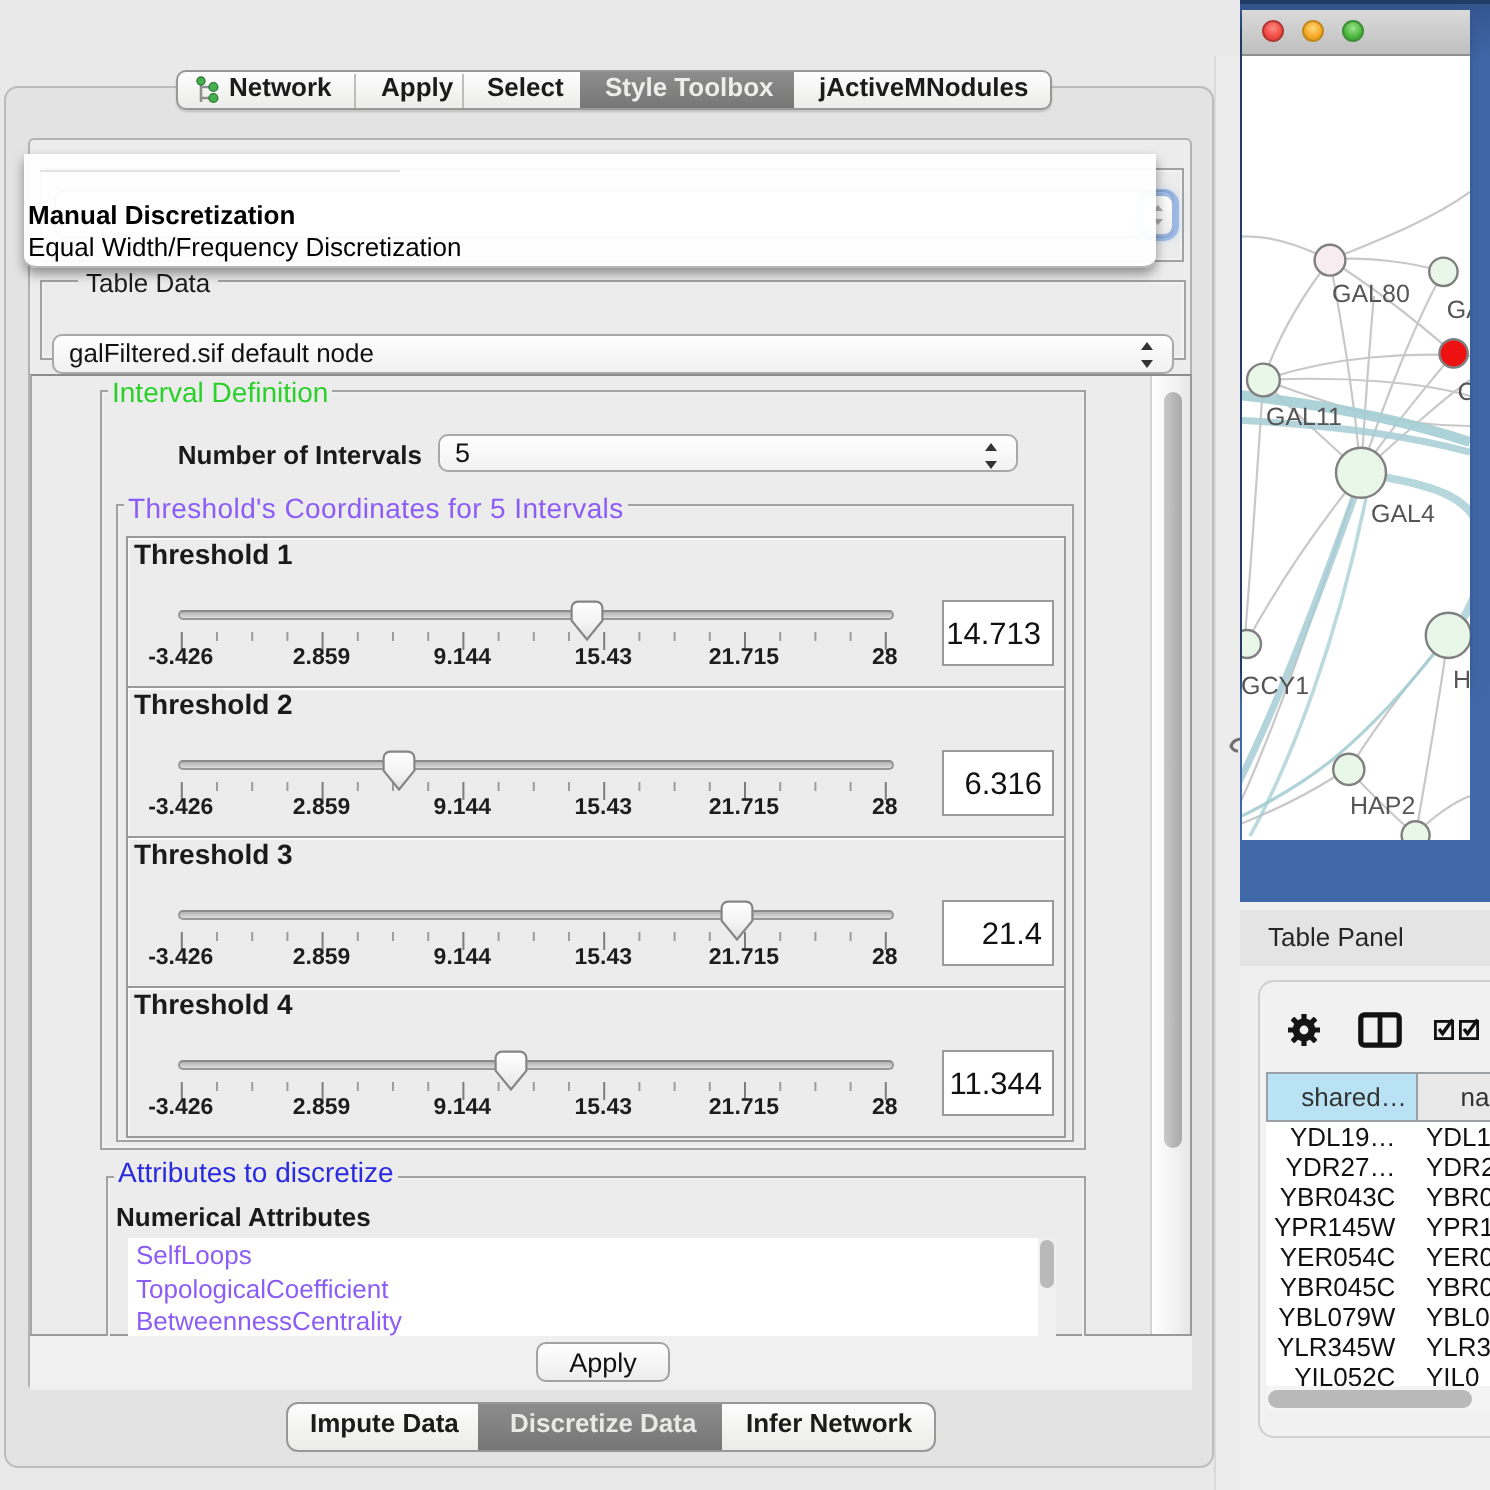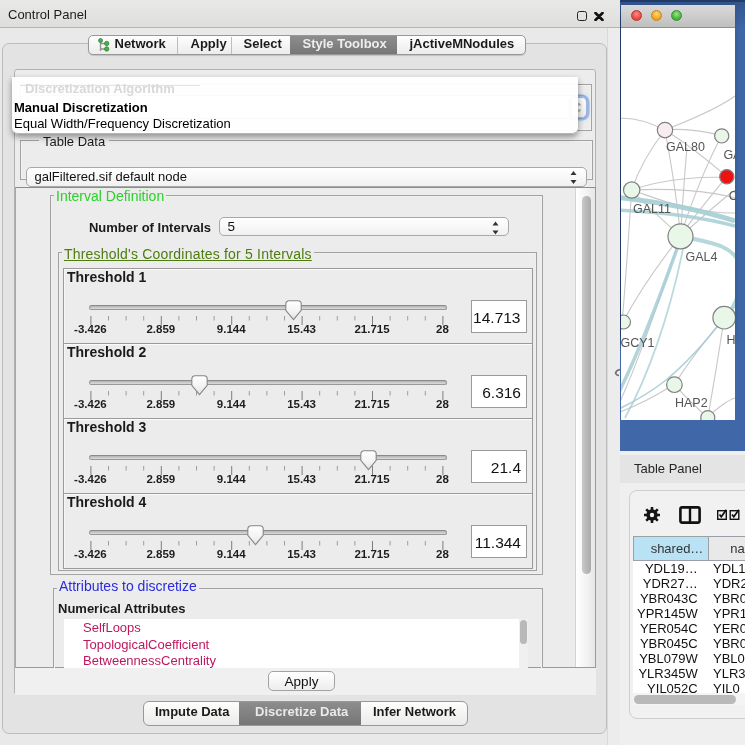--- a/index.html
+++ b/index.html
@@ -5,29 +5,20 @@
   * { margin:0; padding:0; box-sizing:border-box; }
   html,body { width:745px; height:745px; overflow:hidden; }
   body { font-family:"Liberation Sans", sans-serif; background:#e9e9e9; position:relative; }
   .abs { position:absolute; }
 </style>
 </head>
 <body>
 
 <div class="abs" style="left:0;top:0;width:620px;height:745px;background:#e9e9e9;">
 
-  <div class="abs" style="left:0;top:0;width:620px;height:28px;background:linear-gradient(#e9e9e8,#dededd);border-bottom:1px solid #b4b4b4;">
-    <div class="abs" style="left:8px;top:7px;font-size:13px;color:#1c1c1c;">Control Panel</div>
-
-    <div class="abs" style="left:577px;top:11px;width:10px;height:9.5px;border:1.8px solid #222;border-radius:2.5px;"></div>
-
-    <svg class="abs" style="left:594px;top:11.5px;" width="10" height="9" viewBox="0 0 10 9">
-      <path d="M1.5 1 L8.5 8 M8.5 1 L1.5 8" stroke="#111" stroke-width="2.6" stroke-linecap="round"></path>
-    </svg>
-  </div>
 
   <div class="abs" style="left:2px;top:43px;width:605px;height:691px;background:#e3e3e3;border:1px solid #bcbcbc;border-radius:7px;"></div>
 
   <div class="abs" style="left:87.5px;top:35px;width:438px;height:20px;border:1px solid #989898;border-radius:5px;background:linear-gradient(#fefefe,#ececea);overflow:hidden;box-shadow:0 1px 1px rgba(0,0,0,0.15);">
     <div class="abs" style="left:201.3px;top:0;width:107.3px;height:20px;background:linear-gradient(#8d8d8d,#747474);"></div>
     <div class="abs" style="left:88.7px;top:1px;width:1px;height:17px;background:#bdbdbd;"></div>
     <div class="abs" style="left:142px;top:1px;width:1px;height:17px;background:#bdbdbd;"></div>
     <div class="abs" style="left:0;top:0;width:438px;height:20px;font-size:13px;font-weight:bold;color:#1b1b1b;">
       <span class="abs" style="left:26px;top:-0.5px;">Network</span>
       <span class="abs" style="left:102px;top:-0.5px;">Apply</span>
@@ -76,21 +67,21 @@
   <div class="abs" style="left:86px;top:220px;width:125px;text-align:right;font-size:13px;font-weight:bold;color:#1a1a1a;">Number of Intervals</div>
   <div class="abs" style="left:219px;top:216.5px;width:290px;height:19.5px;background:linear-gradient(#ffffff,#f1f1f1);border:1px solid #a8a8a8;border-radius:5px;">
     <span class="abs" style="left:7.5px;top:1px;font-size:13.5px;color:#111;">5</span>
     <svg class="abs" style="right:8px;top:3px;" width="9" height="14" viewBox="0 0 9 14">
       <path d="M4.5 0.5 L7.5 4.5 L1.5 4.5 Z" fill="#333"></path>
       <path d="M4.5 13.5 L7.5 9.5 L1.5 9.5 Z" fill="#333"></path>
     </svg>
   </div>
 
   <div class="abs" style="left:58px;top:252px;width:478.5px;height:319px;border:1px solid #a2a2a2;box-shadow:inset 0 0 0 1px #f0f0f0;"></div>
-  <div class="abs" style="left:62px;top:245.5px;background:#ececec;padding:0 2px;font-size:14px;letter-spacing:0.2px;color:#4d7c0f;text-decoration:underline;">Threshold's Coordinates for 5 Intervals</div>
+  <div class="abs" style="left:62px;top:245.5px;background:#ececec;padding:0 2px;font-size:14px;letter-spacing:0.2px;color:#8b5cf6;">Threshold's Coordinates for 5 Intervals</div>
 
   <div class="abs" style="left:62.5px;top:267.5px;width:470.5px;height:76px;border:1px solid #9a9a9a;box-shadow:inset 0 1px 0 #fbfbfb, inset 1px 0 0 #f6f6f6;background:#ececec;"></div>
 <div class="abs" style="left:67px;top:269.0px;font-size:14px;font-weight:bold;color:#1a1a1a;">Threshold 1</div>
 <div class="abs" style="left:89px;top:304.5px;width:358px;height:5.5px;border-radius:3px;background:linear-gradient(#b3b3b3,#dcdcdc);border:1px solid #989898;border-top-color:#8a8a8a;"></div>
 <svg class="abs" style="left:62.5px;top:315.5px;" width="470" height="10" viewBox="0 0 470 10">
       <path d="M27.90 0 L27.90 9" stroke="#7d7d7d" stroke-width="1"></path>
       <path d="M45.50 0 L45.50 4.5" stroke="#9d9d9d" stroke-width="1"></path>
       <path d="M63.10 0 L63.10 4.5" stroke="#9d9d9d" stroke-width="1"></path>
       <path d="M80.70 0 L80.70 4.5" stroke="#9d9d9d" stroke-width="1"></path>
       <path d="M98.30 0 L98.30 9" stroke="#7d7d7d" stroke-width="1"></path>
@@ -255,40 +246,39 @@
         </linearGradient>
       </defs>
 <path d="M4 0.8 H13 A3.2 3.2 0 0 1 16.2 4 V10.3 L8.5 19.7 L0.8 10.3 V4 A3.2 3.2 0 0 1 4 0.8 Z" fill="url(#th4)" stroke="#858585" stroke-width="1.1"></path>
 </svg>
 <div class="abs" style="left:470.5px;top:525.0px;width:56px;height:33px;background:#fff;border:1.5px solid #9a9a9a;font-size:15.5px;color:#111;text-align:right;line-height:33px;padding-right:4.5px;">11.344</div>
 
   <div class="abs" style="left:53px;top:588px;width:490px;height:84px;border:1px solid #a2a2a2;border-bottom:none;box-shadow:inset 0 0 0 1px #f0f0f0;"></div>
   <div class="abs" style="left:57px;top:578px;background:#ececec;padding:0 2px;font-size:14px;color:#2a2ae0;">Attributes to discretize</div>
   <div class="abs" style="left:58px;top:601px;font-size:13px;font-weight:bold;color:#1a1a1a;">Numerical Attributes</div>
   <div class="abs" style="left:64px;top:619px;width:464px;height:49px;background:#ffffff;overflow:hidden;">
-    <div style="padding:1px 0 0 19px;font-size:13px;color:#be185d;line-height:16.5px;">SelfLoops<br>TopologicalCoefficient<br>BetweennessCentrality</div>
+    <div style="padding:1px 0 0 4px;font-size:13px;color:#8b5cf6;line-height:16.5px;">SelfLoops<br>TopologicalCoefficient<br>BetweennessCentrality</div>
     <div class="abs" style="right:0;top:0;width:9.5px;height:49px;background:#f0f0f0;"></div>
     <div class="abs" style="right:1px;top:1px;width:7.5px;height:24px;border-radius:4px;background:#b9b9b9;"></div>
   </div>
 
   <div class="abs" style="left:15px;top:668px;width:581px;height:27px;background:#f0f0f0;"></div>
   <div class="abs" style="left:268px;top:671px;width:67px;height:20px;background:linear-gradient(#ffffff,#ededed);border:1px solid #a2a2a2;border-radius:5px;text-align:center;font-size:13.5px;color:#111;line-height:19px;">Apply</div>
 
   <div class="abs" style="left:143px;top:701px;width:325px;height:25px;border:1px solid #989898;border-radius:6px;background:linear-gradient(#fdfdfd,#ebebe9);overflow:hidden;">
     <div class="abs" style="left:95px;top:0;width:122px;height:25px;background:linear-gradient(#8d8d8d,#747474);"></div>
     <div class="abs" style="left:0;top:0;width:325px;height:25px;font-size:13px;font-weight:bold;color:#1b1b1b;">
       <span class="abs" style="left:11px;top:1.5px;">Impute Data</span>
       <span class="abs" style="left:111px;top:1.5px;color:#e9e9e7;">Discretize Data</span>
       <span class="abs" style="left:229px;top:1.5px;">Infer Network</span>
     </div>
   </div>
 
   <div class="abs" style="left:12px;top:77px;width:566px;height:57px;background:rgba(255,255,255,0.94);border-radius:0 0 6px 6px;border-bottom:1px solid #b5b5b5;box-shadow:0 3px 6px rgba(0,0,0,0.4);">
     <div class="abs" style="left:8px;top:7.5px;width:180px;height:1.5px;background:#e2e2e2;"></div>
-    <div class="abs" style="left:13px;top:4px;font-size:13px;font-weight:bold;color:#d8d8d8;background:rgba(255,255,255,0.0);">Discretization Algorithm</div>
     <div class="abs" style="left:2px;top:23px;font-size:13px;font-weight:bold;color:#000;">Manual Discretization</div>
     <div class="abs" style="left:2px;top:39px;font-size:13px;color:#000;">Equal Width/Frequency Discretization</div>
   </div>
 
 </div>
 
 <div class="abs" style="left:607px;top:28px;width:13px;height:717px;background:#ececec;border-left:1px solid #d9d9d9;"></div>
 <svg class="abs" style="left:613.5px;top:368px;" width="7" height="9" viewBox="0 0 7 9">
     <path d="M6 1.5 Q2.5 2 1.5 5 Q2.5 7.5 5 7.5" fill="none" stroke="#6f6f6f" stroke-width="1.6"></path>
   </svg>

